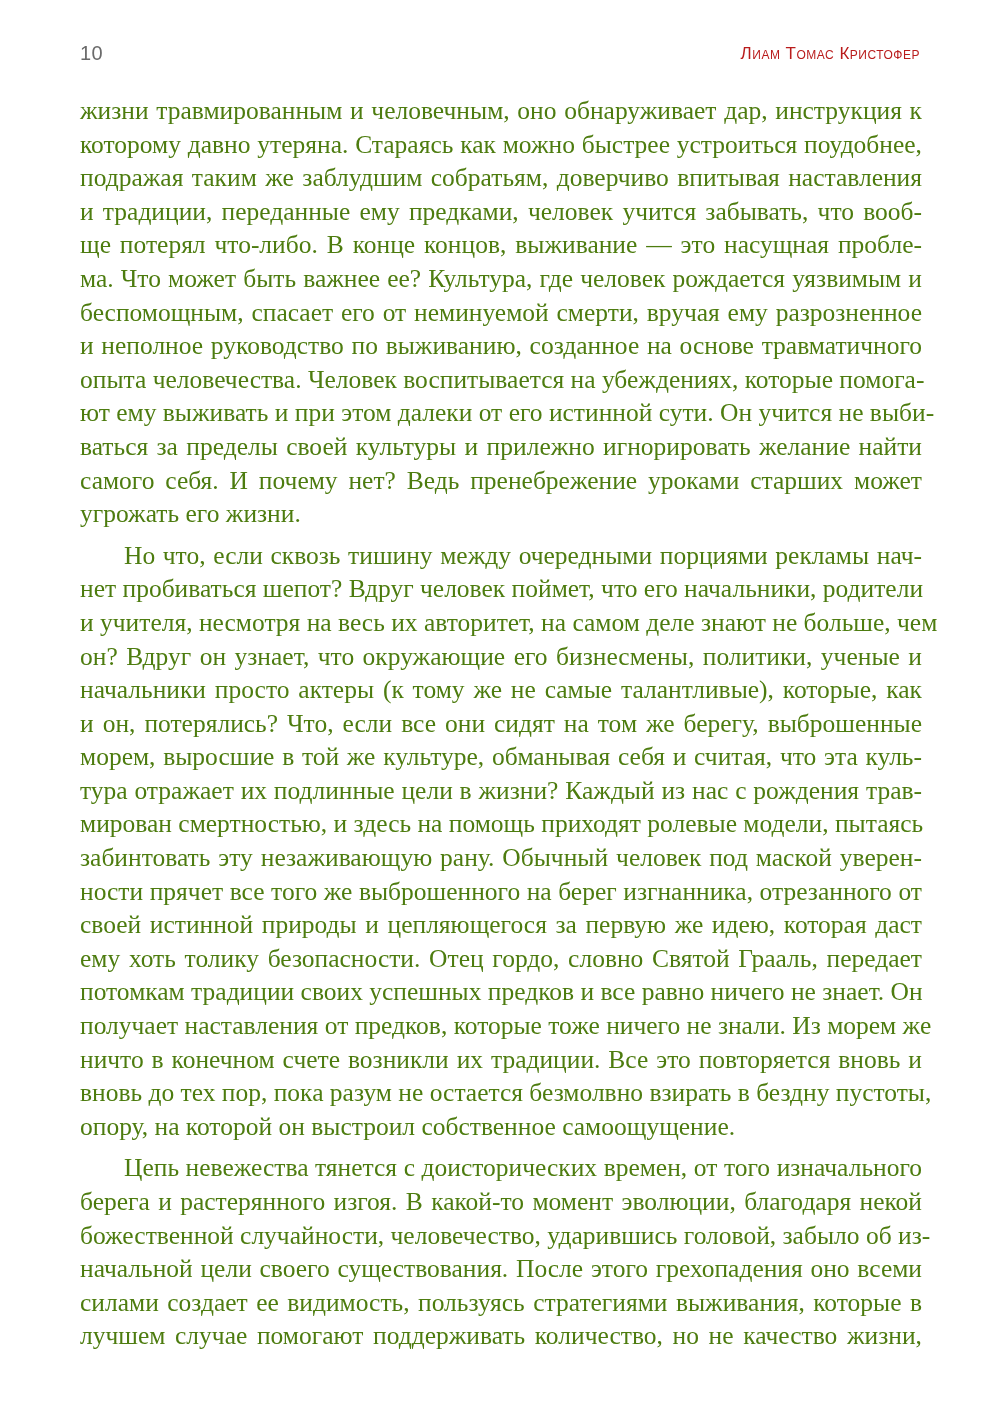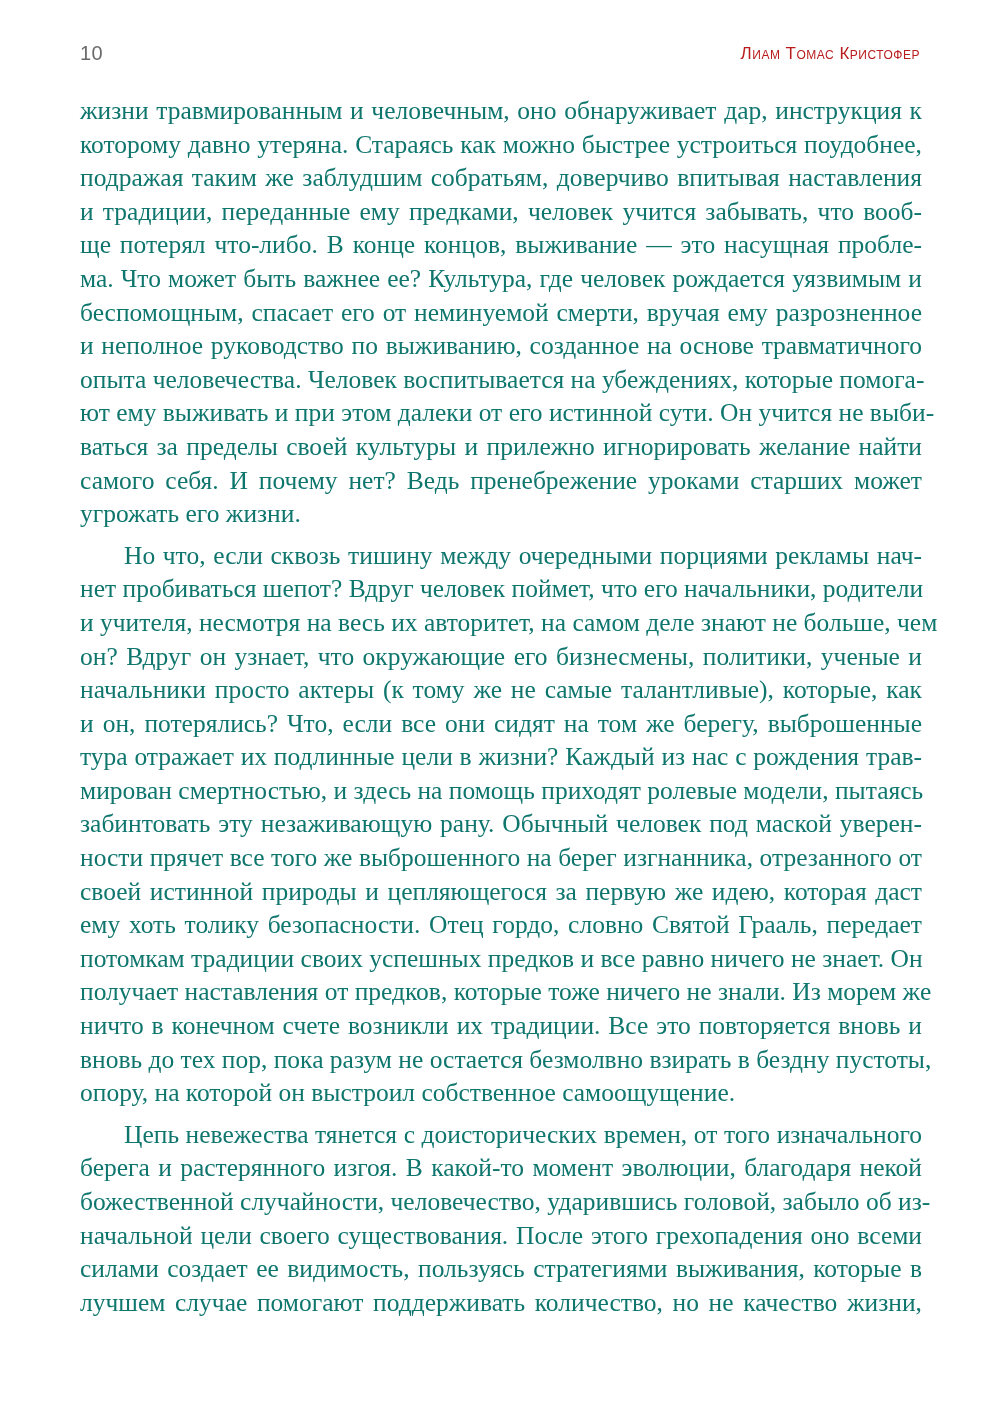--- a/index.html
+++ b/index.html
@@ -6,21 +6,21 @@
   body { width: 1000px; height: 1424px; position: relative; overflow: hidden; }
   .page-header {
     position: absolute; top: 42px; left: 80px; right: 80px; height: 30px;
     font-family: "Liberation Sans", sans-serif; color: #6a6a6a;
   }
   .page-number { position: absolute; left: 0; top: 0; font-size: 20px; font-weight: 300; letter-spacing: 0.5px; }
   .running-head { position: absolute; right: 0; top: 2px; font-size: 17px; font-variant: small-caps; letter-spacing: 0.5px; color: #b91c1c; }
   .body-text {
     position: absolute; top: 94px; left: 80px; width: 842px;
     font-family: "Liberation Serif", serif; font-size: 25.5px; line-height: 33.6px;
-    color: #0f766e;
+    color: #4d7c0f;
   }
   .line { display: block; white-space: nowrap; text-align: justify; text-align-last: justify; height: 33.6px; }
   .line.last { text-align-last: left; }
   .line.indent { text-indent: 44px; }
   .para { margin-bottom: 8px; }
 </style>
 </head>
 <body>
 
 <div class="page-header">
@@ -44,20 +44,21 @@
     <span class="line">самого себя. И почему нет? Ведь пренебрежение уроками старших может</span>
     <span class="line last">угрожать его жизни.</span>
   </div>
   <div class="para">
     <span class="line indent">Но что, если сквозь тишину между очередными порциями рекламы нач-</span>
     <span class="line">нет пробиваться шепот? Вдруг человек поймет, что его начальники, родители</span>
     <span class="line">и учителя, несмотря на весь их авторитет, на самом деле знают не больше, чем</span>
     <span class="line">он? Вдруг он узнает, что окружающие его бизнесмены, политики, ученые и</span>
     <span class="line">начальники просто актеры (к тому же не самые талантливые), которые, как</span>
     <span class="line">и он, потерялись? Что, если все они сидят на том же берегу, выброшенные</span>
+    <span class="line">морем, выросшие в той же культуре, обманывая себя и считая, что эта куль-</span>
     <span class="line">тура отражает их подлинные цели в жизни? Каждый из нас с рождения трав-</span>
     <span class="line">мирован смертностью, и здесь на помощь приходят ролевые модели, пытаясь</span>
     <span class="line">забинтовать эту незаживающую рану. Обычный человек под маской уверен-</span>
     <span class="line">ности прячет все того же выброшенного на берег изгнанника, отрезанного от</span>
     <span class="line">своей истинной природы и цепляющегося за первую же идею, которая даст</span>
     <span class="line">ему хоть толику безопасности. Отец гордо, словно Святой Грааль, передает</span>
     <span class="line">потомкам традиции своих успешных предков и все равно ничего не знает. Он</span>
     <span class="line">получает наставления от предков, которые тоже ничего не знали. Из морем же</span>
     <span class="line">ничто в конечном счете возникли их традиции. Все это повторяется вновь и</span>
     <span class="line">вновь до тех пор, пока разум не остается безмолвно взирать в бездну пустоты,</span>

